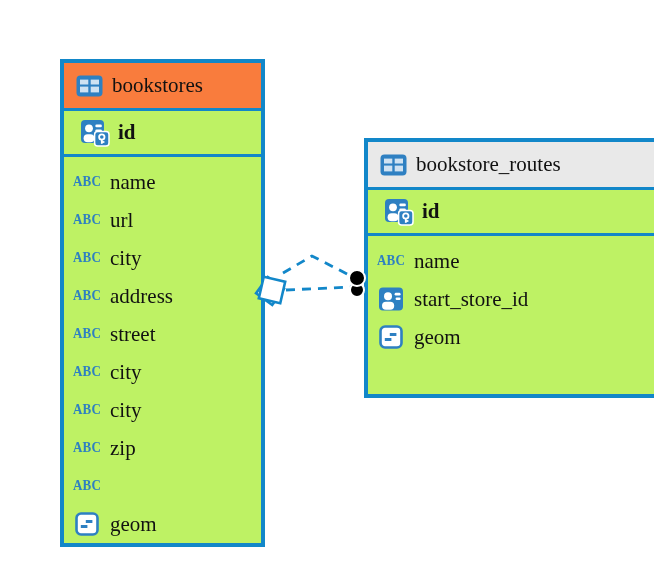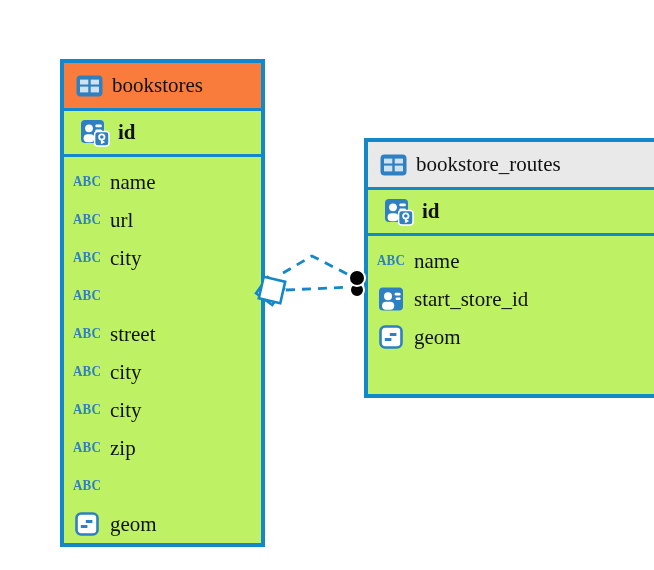--- a/index.html
+++ b/index.html
@@ -112,20 +112,21 @@
       <div class="row">
         <span class="icn">
           <span class="abc">ABC</span>
         </span>
         <span>city</span>
       </div>
       <div class="row">
         <span class="icn">
           <span class="abc">ABC</span>
         </span>
+        <span>address</span>
       </div>
       <div class="row">
         <span class="icn">
           <span class="abc">ABC</span>
         </span>
         <span>street</span>
       </div>
       <div class="row">
         <span class="icn">
           <span class="abc">ABC</span>

